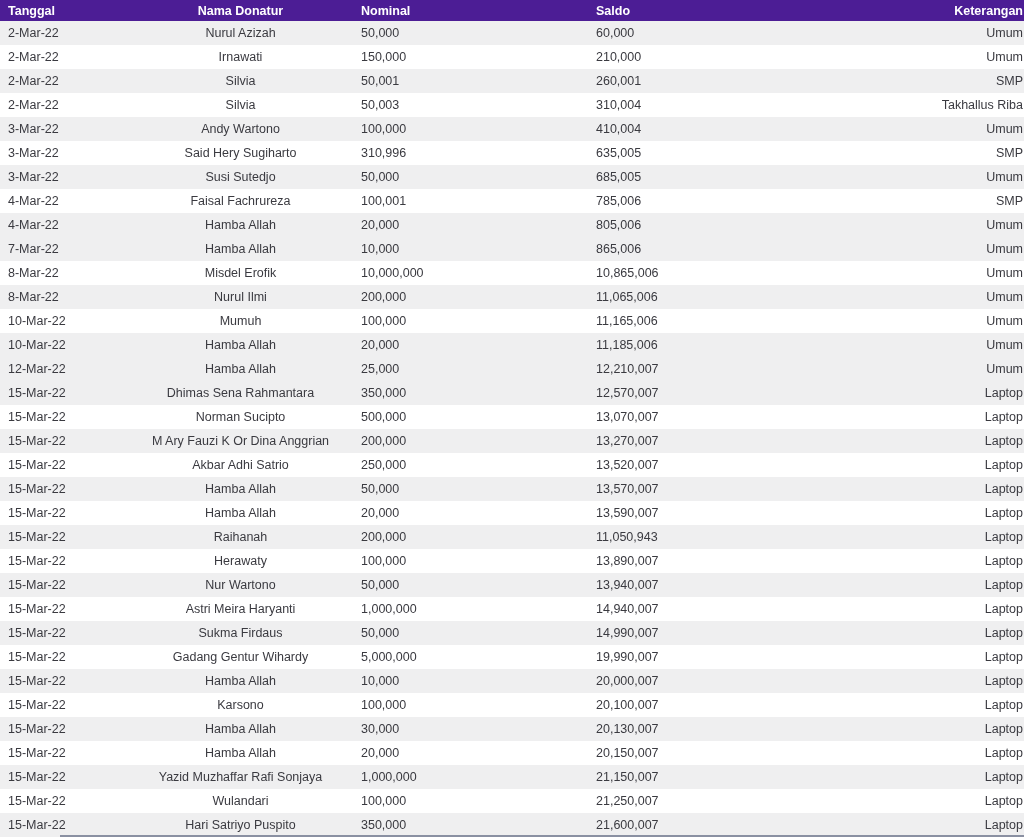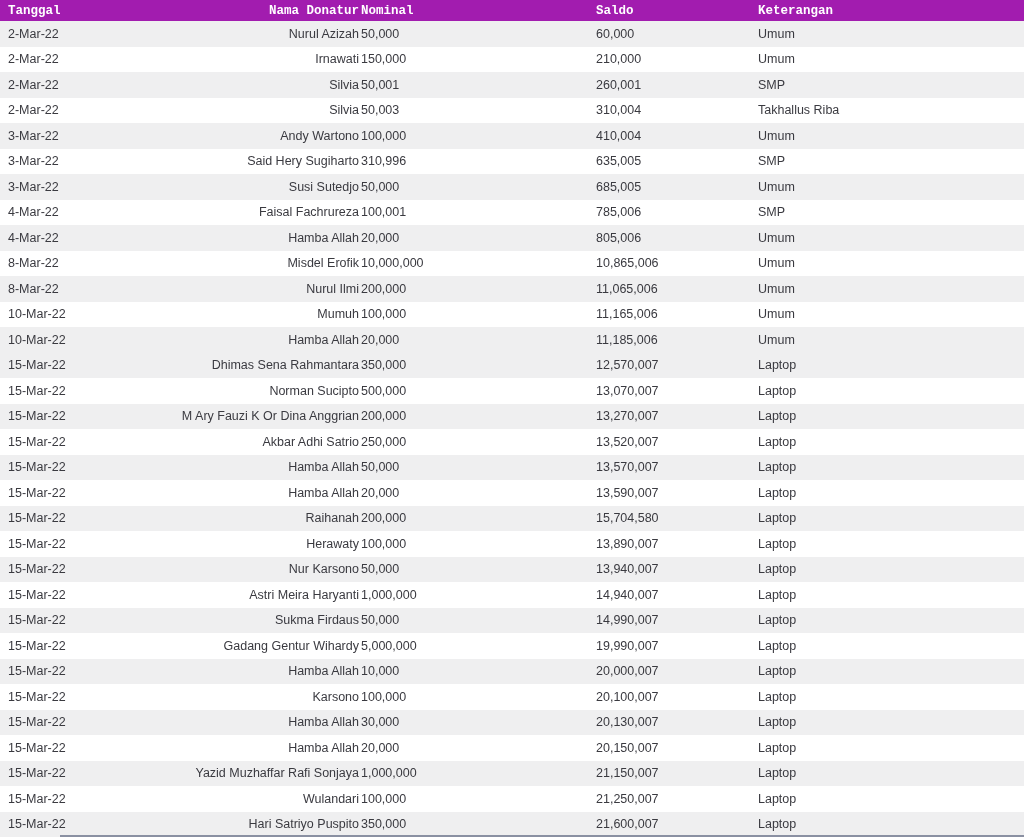--- a/index.html
+++ b/index.html
@@ -6,37 +6,37 @@
   body{
     width:1024px;height:837px;overflow:hidden;position:relative;
     font-family:"Liberation Sans","DejaVu Sans",sans-serif;
     -webkit-font-smoothing:antialiased;
   }
   table[data-name="donation-table"]{
     width:1024px;height:837px;
     border-collapse:collapse;table-layout:fixed;
   }
   thead th{
-    background:#a21caf;color:#ffffff;
+    background:#4c1d95;color:#ffffff;
     font-weight:700;font-size:12.5px;
     height:19px;vertical-align:middle;
-    white-space:nowrap;overflow:hidden;font-family:Liberation Mono, monospace;
+    white-space:nowrap;overflow:hidden;
   }
   tbody td{
     font-size:12.5px;color:#3a3a40;
     height:20px;vertical-align:middle;
     white-space:nowrap;overflow:hidden;
     background:#ffffff;
   }
   tbody tr.alt td{background:#efeff0;}
   .col0{text-align:left;padding-left:8px;}
-  .col1{text-align:right;padding-left:8px;}
+  .col1{text-align:center;padding-left:8px;}
   .col2{text-align:left;padding-right:2px;}
   .col3{text-align:left;padding-right:2px;}
-  .col4{text-align:left;padding-left:11px;}
+  .col4{text-align:right;padding-left:11px;}
   .bottom-bar{
     position:absolute;left:60px;right:0;bottom:0;height:2px;
     background:#8a90a2;
   }
 </style>
 </head>
 <body>
 
 <table data-name="donation-table">
   <colgroup>
@@ -112,20 +112,27 @@
         <td class="col3" data-name="saldo-cell">785,006</td>
         <td class="col4" data-name="note-cell">SMP</td>
       </tr>
       <tr data-name="table-row" class="alt">
         <td class="col0" data-name="date-cell">4-Mar-22</td>
         <td class="col1" data-name="donor-name-cell">Hamba Allah</td>
         <td class="col2" data-name="nominal-cell">20,000</td>
         <td class="col3" data-name="saldo-cell">805,006</td>
         <td class="col4" data-name="note-cell">Umum</td>
       </tr>
+      <tr data-name="table-row" class="alt">
+        <td class="col0" data-name="date-cell">7-Mar-22</td>
+        <td class="col1" data-name="donor-name-cell">Hamba Allah</td>
+        <td class="col2" data-name="nominal-cell">10,000</td>
+        <td class="col3" data-name="saldo-cell">865,006</td>
+        <td class="col4" data-name="note-cell">Umum</td>
+      </tr>
       <tr data-name="table-row">
         <td class="col0" data-name="date-cell">8-Mar-22</td>
         <td class="col1" data-name="donor-name-cell">Misdel Erofik</td>
         <td class="col2" data-name="nominal-cell">10,000,000</td>
         <td class="col3" data-name="saldo-cell">10,865,006</td>
         <td class="col4" data-name="note-cell">Umum</td>
       </tr>
       <tr data-name="table-row" class="alt">
         <td class="col0" data-name="date-cell">8-Mar-22</td>
         <td class="col1" data-name="donor-name-cell">Nurul Ilmi</td>
@@ -141,20 +148,27 @@
         <td class="col4" data-name="note-cell">Umum</td>
       </tr>
       <tr data-name="table-row" class="alt">
         <td class="col0" data-name="date-cell">10-Mar-22</td>
         <td class="col1" data-name="donor-name-cell">Hamba Allah</td>
         <td class="col2" data-name="nominal-cell">20,000</td>
         <td class="col3" data-name="saldo-cell">11,185,006</td>
         <td class="col4" data-name="note-cell">Umum</td>
       </tr>
       <tr data-name="table-row" class="alt">
+        <td class="col0" data-name="date-cell">12-Mar-22</td>
+        <td class="col1" data-name="donor-name-cell">Hamba Allah</td>
+        <td class="col2" data-name="nominal-cell">25,000</td>
+        <td class="col3" data-name="saldo-cell">12,210,007</td>
+        <td class="col4" data-name="note-cell">Umum</td>
+      </tr>
+      <tr data-name="table-row" class="alt">
         <td class="col0" data-name="date-cell">15-Mar-22</td>
         <td class="col1" data-name="donor-name-cell">Dhimas Sena Rahmantara</td>
         <td class="col2" data-name="nominal-cell">350,000</td>
         <td class="col3" data-name="saldo-cell">12,570,007</td>
         <td class="col4" data-name="note-cell">Laptop</td>
       </tr>
       <tr data-name="table-row">
         <td class="col0" data-name="date-cell">15-Mar-22</td>
         <td class="col1" data-name="donor-name-cell">Norman Sucipto</td>
         <td class="col2" data-name="nominal-cell">500,000</td>
@@ -186,33 +200,33 @@
         <td class="col0" data-name="date-cell">15-Mar-22</td>
         <td class="col1" data-name="donor-name-cell">Hamba Allah</td>
         <td class="col2" data-name="nominal-cell">20,000</td>
         <td class="col3" data-name="saldo-cell">13,590,007</td>
         <td class="col4" data-name="note-cell">Laptop</td>
       </tr>
       <tr data-name="table-row" class="alt">
         <td class="col0" data-name="date-cell">15-Mar-22</td>
         <td class="col1" data-name="donor-name-cell">Raihanah</td>
         <td class="col2" data-name="nominal-cell">200,000</td>
-        <td class="col3" data-name="saldo-cell">15,704,580</td>
+        <td class="col3" data-name="saldo-cell">11,050,943</td>
         <td class="col4" data-name="note-cell">Laptop</td>
       </tr>
       <tr data-name="table-row">
         <td class="col0" data-name="date-cell">15-Mar-22</td>
         <td class="col1" data-name="donor-name-cell">Herawaty</td>
         <td class="col2" data-name="nominal-cell">100,000</td>
         <td class="col3" data-name="saldo-cell">13,890,007</td>
         <td class="col4" data-name="note-cell">Laptop</td>
       </tr>
       <tr data-name="table-row" class="alt">
         <td class="col0" data-name="date-cell">15-Mar-22</td>
-        <td class="col1" data-name="donor-name-cell">Nur Karsono</td>
+        <td class="col1" data-name="donor-name-cell">Nur Wartono</td>
         <td class="col2" data-name="nominal-cell">50,000</td>
         <td class="col3" data-name="saldo-cell">13,940,007</td>
         <td class="col4" data-name="note-cell">Laptop</td>
       </tr>
       <tr data-name="table-row">
         <td class="col0" data-name="date-cell">15-Mar-22</td>
         <td class="col1" data-name="donor-name-cell">Astri Meira Haryanti</td>
         <td class="col2" data-name="nominal-cell">1,000,000</td>
         <td class="col3" data-name="saldo-cell">14,940,007</td>
         <td class="col4" data-name="note-cell">Laptop</td>

